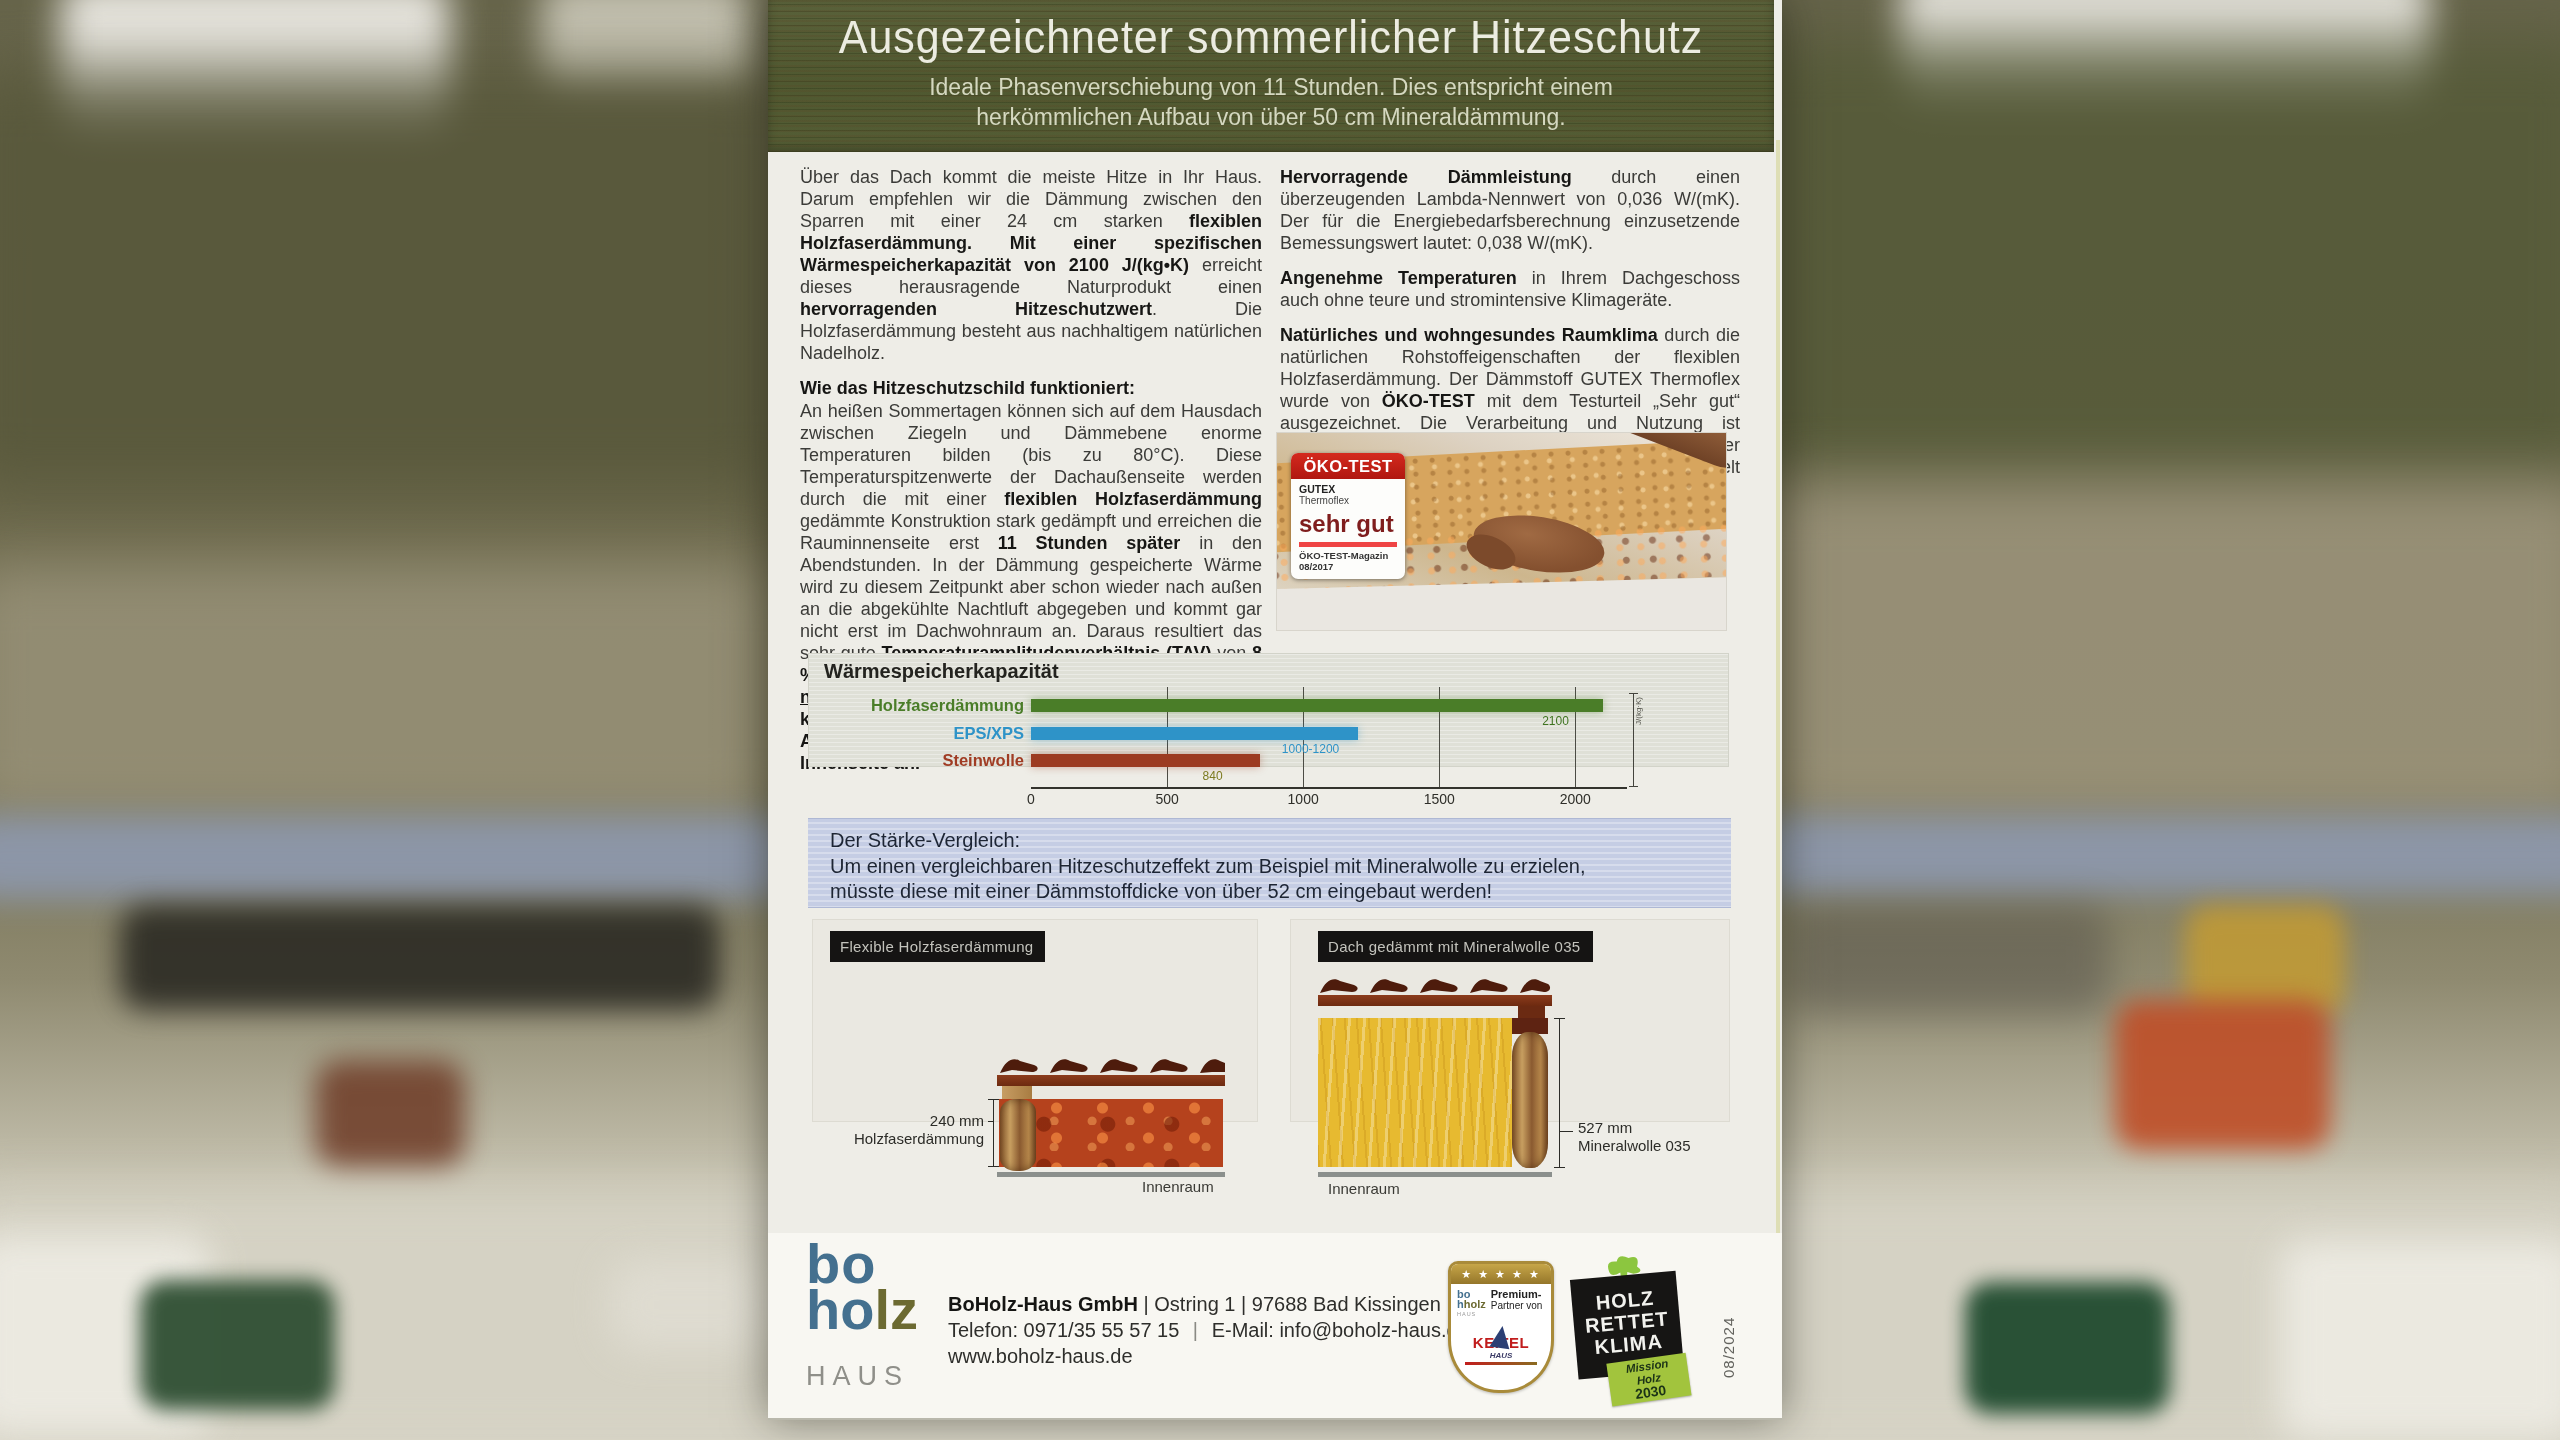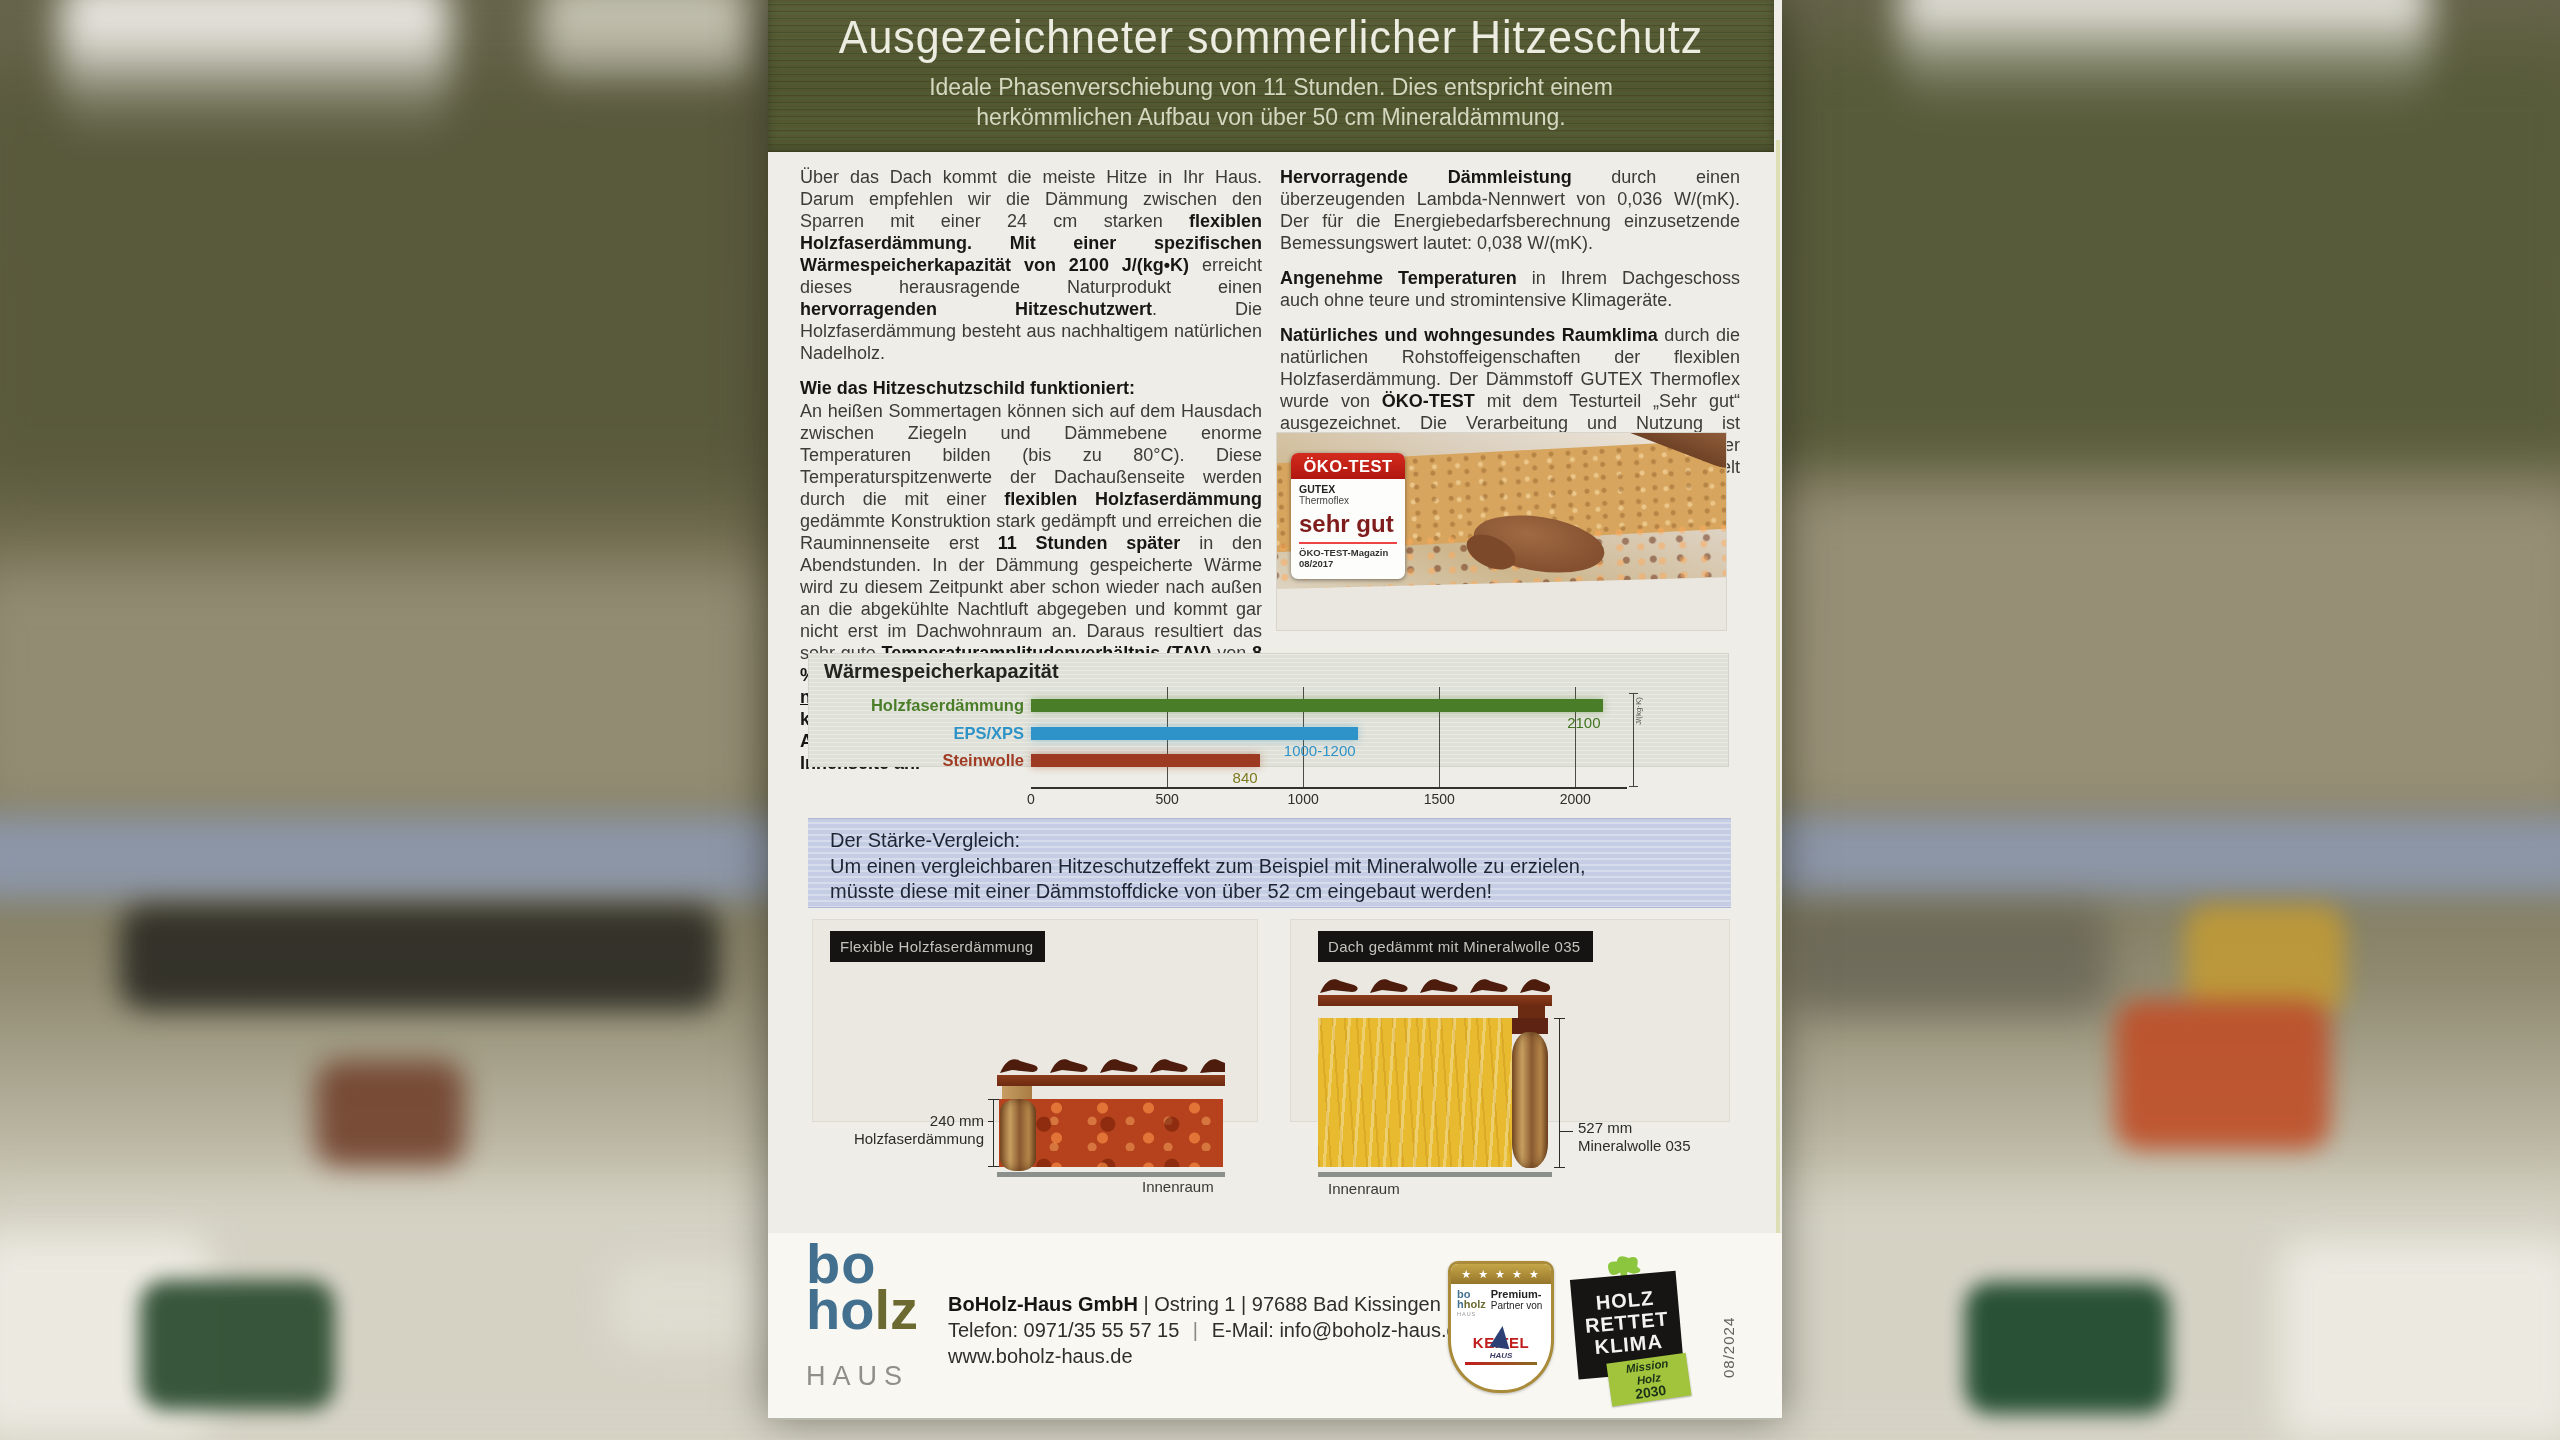--- a/index.html
+++ b/index.html
@@ -58,33 +58,33 @@
     border-radius:50%;background:radial-gradient(ellipse at 40% 35%,#a06a43 0%,#84502f 70%);}
   .thumb{position:absolute;left:188px;top:104px;width:52px;height:30px;border-radius:50%;background:#7c4a2b;transform:rotate(25deg);}
   .oeko-card{position:absolute;left:14px;top:20px;width:114px;height:126px;background:#fdfdfb;border-radius:7px;
     box-shadow:0 1px 4px rgba(0,0,0,.45);overflow:hidden;text-align:left;}
   .oeko-head{background:linear-gradient(180deg,#d42a1e,#b01710);color:#fff;font-weight:bold;font-size:16.5px;
     text-align:center;padding:4px 0 3px 0;letter-spacing:.5px;}
   .oeko-body{padding:4px 8px 0 8px;color:#222;}
   .oeko-product{font-size:10.5px;font-weight:bold;line-height:12px;}
   .oeko-product2{font-size:10px;line-height:11px;color:#444;}
   .oeko-rating{font-size:24px;font-weight:bold;color:#7f1d1d;margin-top:4px;letter-spacing:0;}
-  .oeko-src{border-top:2px solid #ef4444;margin-top:4px;padding-top:3px;font-size:9.5px;font-weight:bold;line-height:11px;color:#333;}
+  .oeko-src{border-top:5px solid #ef4444;margin-top:4px;padding-top:3px;font-size:9.5px;font-weight:bold;line-height:11px;color:#333;}
   .oeko-src2{font-size:9.5px;line-height:11px;color:#333;font-weight:bold;}
   
   .chart-panel{position:absolute;left:40px;top:653px;width:921px;height:114px;
     background:repeating-linear-gradient(0deg, rgba(255,255,255,.35) 0 1px, rgba(0,0,0,0) 1px 4px),#dfe0d7;
     box-shadow:inset 0 0 0 1px #d2d3c9;}
   .chart-title{position:absolute;left:16px;top:7px;font-size:20px;font-weight:bold;color:#23231f;}
   .grid-v{position:absolute;width:1px;background:#4c4c45;top:34px;height:100px;}
   .axis-x{position:absolute;left:223px;top:134px;width:596px;height:2px;background:#33332d;}
   .tick-label{position:absolute;top:138px;font-size:14px;color:#2e2e29;width:60px;text-align:center;}
   .cat-label{position:absolute;width:216px;text-align:right;font-size:16.5px;font-weight:bold;left:0;}
   .bar{position:absolute;height:13px;left:223px;}
-  .val-label{position:absolute;font-size:15px;width:90px;text-align:right;}
+  .val-label{position:absolute;font-size:12px;width:90px;text-align:center;}
   .bracket{position:absolute;left:825px;top:40px;width:1px;height:94px;background:#44443d;}
   .bracket:before,.bracket:after{content:"";position:absolute;left:-4px;width:9px;height:1px;background:#44443d;}
   .bracket:before{top:0;} .bracket:after{bottom:0;}
   .unit-label{position:absolute;left:826px;top:72px;font-size:8px;color:#55554d;transform:rotate(-90deg);transform-origin:left top;white-space:nowrap;}
   
   .compare{position:absolute;left:40px;top:818px;width:923px;height:90px;color:#1d2534;
     background:repeating-linear-gradient(0deg, rgba(255,255,255,.3) 0 2px, rgba(0,0,0,0) 2px 6px),#c5cde4;
     box-shadow:inset 0 1px 0 #aeb8d4, inset 0 -1px 0 #aeb8d4;}
   .compare-line{position:absolute;left:22px;font-size:20px;white-space:nowrap;}
   

